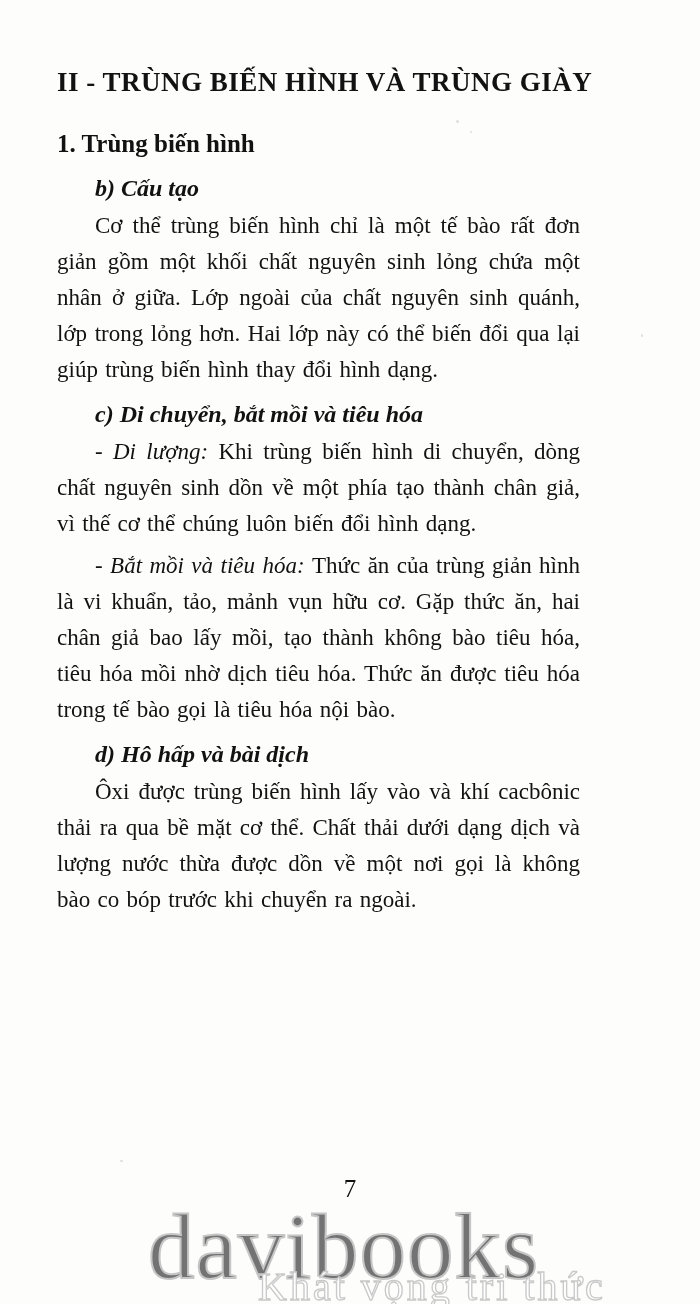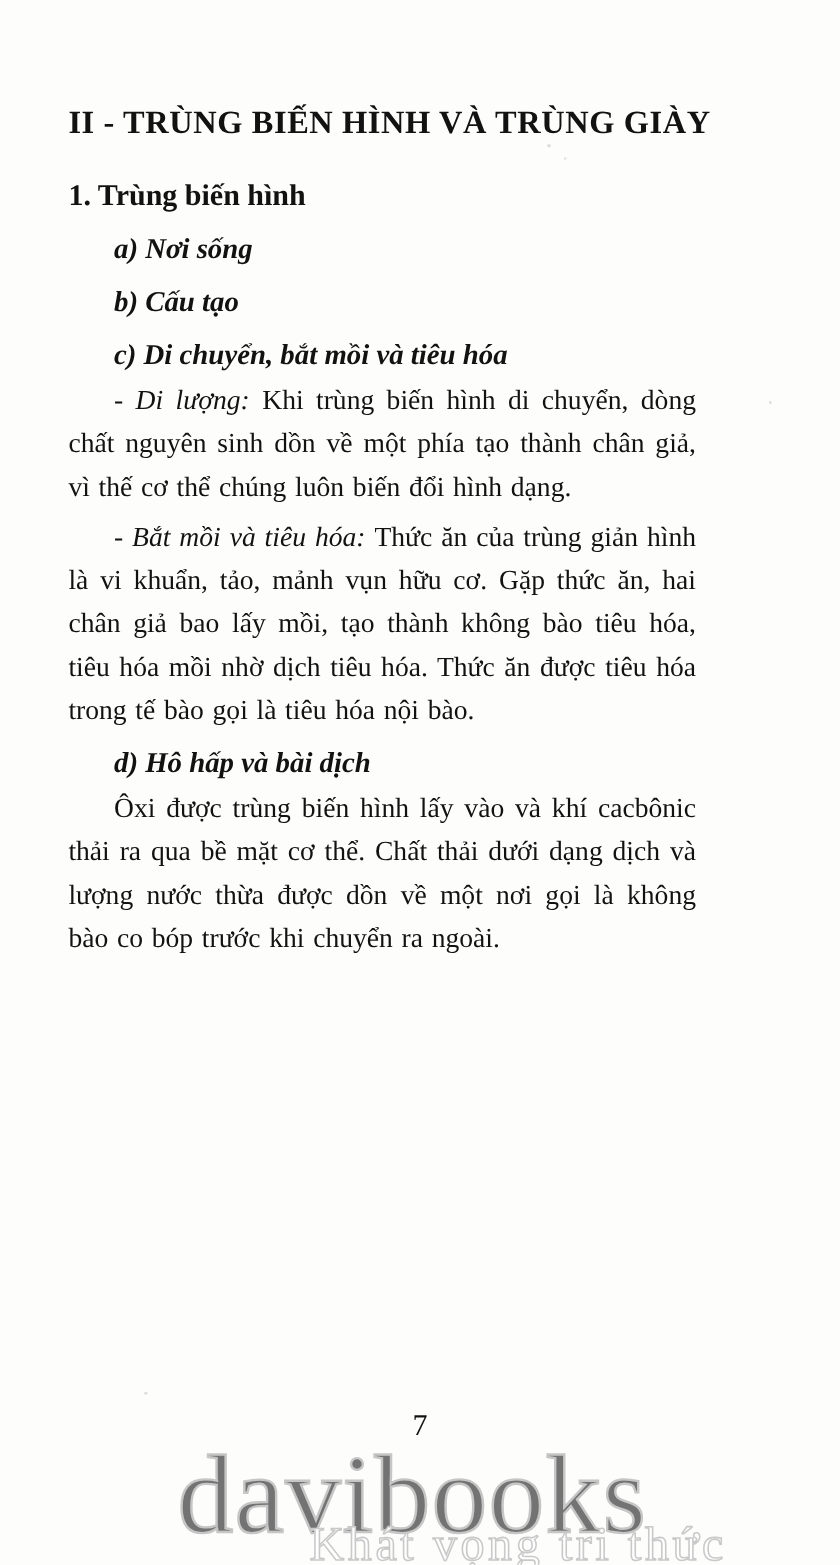--- a/index.html
+++ b/index.html
@@ -10,21 +10,21 @@
     background: #fdfdfb;
     font-family: "Liberation Serif", "DejaVu Serif", serif;
     color: #121212;
     position: relative;
     overflow: hidden;
   }
   .page {
     position: relative;
     width: 626px;
     height: 1304px;
-    padding: 84px 46px 0 57px;
+    padding: 64px 46px 0 57px;
     z-index: 1;
     border-radius: 19px;
   }
   .doc-title {
     font-size: 27px;
     font-weight: bold;
     letter-spacing: 0.5px;
     line-height: 36px;
     margin-bottom: 26px;
     white-space: nowrap;
@@ -103,23 +103,23 @@
 </style>
 </head>
 <body>
 
 <div class="page">
 
   <h1 class="doc-title">II - TRÙNG BIẾN HÌNH VÀ TRÙNG GIÀY</h1>
 
   <h2 class="chapter-heading">1. Trùng biến hình</h2>
 
-  <h3 class="sub-heading">a) Nơi sống</h3>
 
   <h3 class="sub-heading">b) Cấu tạo</h3>
+  <p class="body-text">Cơ thể trùng biến hình chỉ là một tế bào rất đơn giản gồm một khối chất nguyên sinh lỏng chứa một nhân ở giữa. Lớp ngoài của chất nguyên sinh quánh, lớp trong lỏng hơn. Hai lớp này có thể biến đổi qua lại giúp trùng biến hình thay đổi hình dạng.</p>
 
   <h3 class="sub-heading">c) Di chuyển, bắt mồi và tiêu hóa</h3>
   <p class="body-text">
     <span class="bullet-lead">- Di lượng:</span><span>Khi trùng biến hình di chuyển, dòng chất nguyên sinh dồn về một phía tạo thành chân giả, vì thế cơ thể chúng luôn biến đổi hình dạng.</span>
   </p>
   <p class="body-text">
     <span class="bullet-lead bold">- Bắt mồi và tiêu hóa:</span><span>Thức ăn của trùng giản hình là vi khuẩn, tảo, mảnh vụn hữu cơ. Gặp thức ăn, hai chân giả bao lấy mồi, tạo thành không bào tiêu hóa, tiêu hóa mồi nhờ dịch tiêu hóa. Thức ăn được tiêu hóa trong tế bào gọi là tiêu hóa nội bào.</span>
   </p>
 
   <h3 class="sub-heading">d) Hô hấp và bài dịch</h3>

